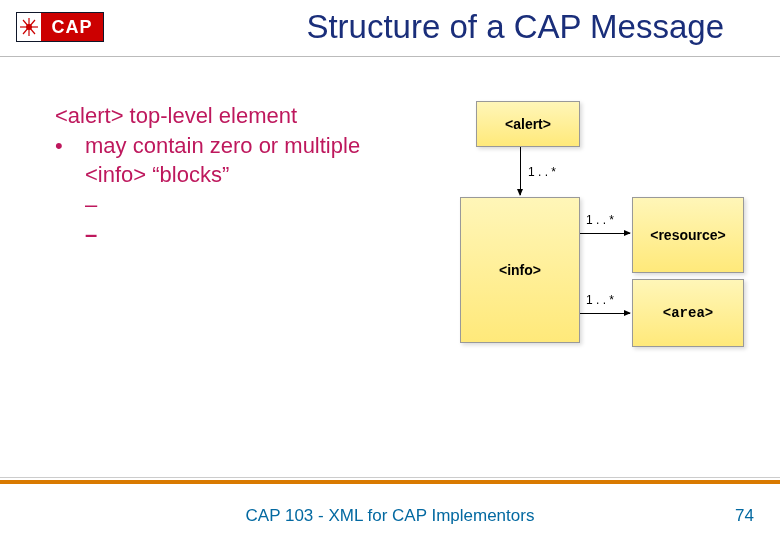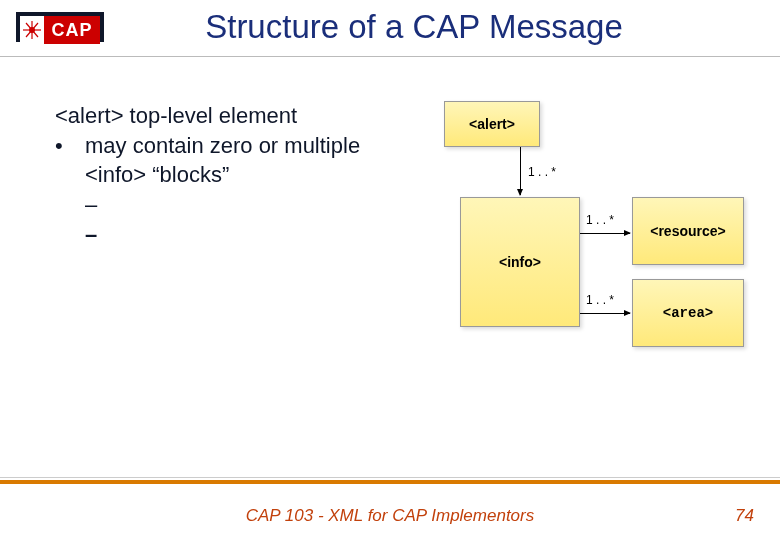--- a/index.html
+++ b/index.html
@@ -13,22 +13,22 @@
   }
   .header {
     display: flex;
     align-items: center;
     padding: 8px 16px 4px 16px;
   }
   .logo {
     width: 88px;
     height: 30px;
     display: flex;
-    align-items: flex-start;
-    border: 4px solid #0f172a;
+    align-items: center;
+    border: 1px solid #0f172a;
   }
   .logo-icon {
     width: 24px;
     height: 28px;
     background: #ffffff;
     display: flex;
     align-items: center;
     justify-content: center;
   }
   .logo-burst {
@@ -43,41 +43,41 @@
     font-weight: bold;
     font-size: 18px;
     height: 28px;
     display: flex;
     align-items: center;
     justify-content: center;
     letter-spacing: 1px;
   }
   .title {
     flex: 1;
-    text-align: center;
+    text-align: right;
     font-size: 33px;
     color: #1a2e7a;
     font-family: Verdana, Arial, sans-serif;
     padding-right: 40px;
   }
   .rule-top {
     height: 1px;
     background: #bbbbbb;
     margin: 6px 0 0 0;
   }
   .content {
     display: flex;
     padding: 44px 30px 0 55px;
     gap: 10px;
   }
   .text-col {
     flex: 1;
     font-size: 22px;
     line-height: 1.35;
-    color: #0f172a;
+    color: #be185d;
   }
   .bullet-row { display: flex; }
   .bullet { width: 30px; flex-shrink: 0; }
   .sub-row { display: flex; padding-left: 30px; }
   .dash { width: 28px; flex-shrink: 0; }
   .bold { font-weight: bold; }
   .diagram {
     width: 330px;
     height: 290px;
     position: relative;
@@ -143,22 +143,21 @@
     height: 1px;
     background: #cccccc;
   }
   .footer {
     position: absolute;
     left: 0; right: 0;
     bottom: 14px;
     display: flex;
     align-items: flex-start;
     font-size: 17px;
-    color: #c2410c;
-    font-style: italic;
+    color: #0369a1;
   }
   .footer-text {
     flex: 1;
     text-align: center;
   }
   .page-num {
     position: absolute;
     right: 26px;
     bottom: 0;
   }
@@ -198,29 +197,29 @@
     </div>
     <div class="sub-row">
       <div class="dash">–</div>
     </div>
     <div class="sub-row bold">
       <div class="dash">–</div>
     </div>
   </div>
 
   <div class="diagram">
-    <div class="dbox" style="left:24px; top:0; width:96px; height:46px;">&lt;alert&gt;</div>
+    <div class="dbox" style="left:56px; top:0; width:104px; height:46px;">&lt;alert&gt;</div>
     <div class="arrow-v" style="left:100px; top:46px; height:48px;"></div>
     <div class="mult" style="left:108px; top:64px;">1 . . *</div>
 
-    <div class="dbox" style="left:40px; top:96px; width:120px; height:130px;">&lt;info&gt;</div>
+    <div class="dbox" style="left:40px; top:96px; width:120px; height:146px;">&lt;info&gt;</div>
 
     <div class="arrow-h" style="left:160px; top:132px; width:50px;"></div>
     <div class="mult" style="left:166px; top:112px;">1 . . *</div>
-    <div class="dbox" style="left:212px; top:96px; width:112px; height:68px;">&lt;resource&gt;</div>
+    <div class="dbox" style="left:212px; top:96px; width:112px; height:76px;">&lt;resource&gt;</div>
 
     <div class="arrow-h" style="left:160px; top:212px; width:50px;"></div>
     <div class="mult" style="left:166px; top:192px;">1 . . *</div>
     <div class="dbox" style="left:212px; top:178px; width:112px; height:68px;font-family:Liberation Mono, monospace;">&lt;area&gt;</div>
   </div>
 </div>
 
 <div class="footer-rule"></div>
 <div class="footer">
   <div class="footer-text">CAP 103 - XML for CAP Implementors</div>

